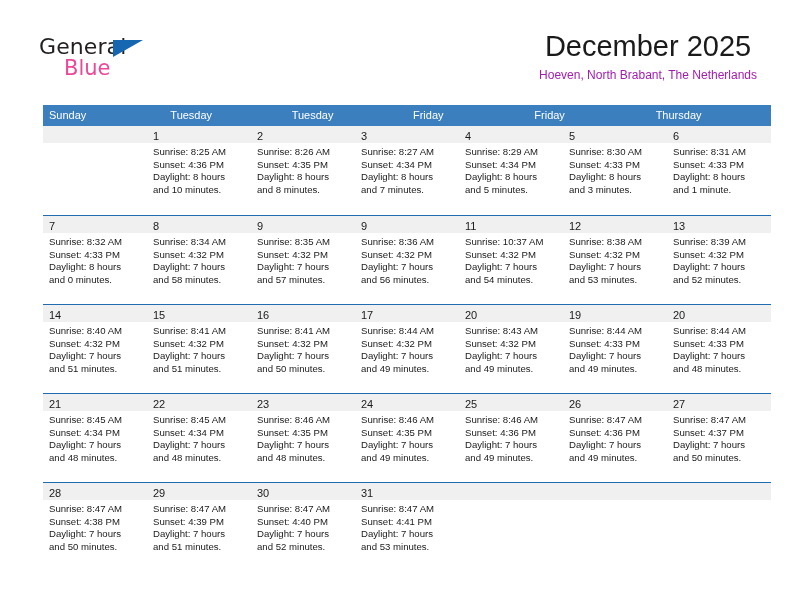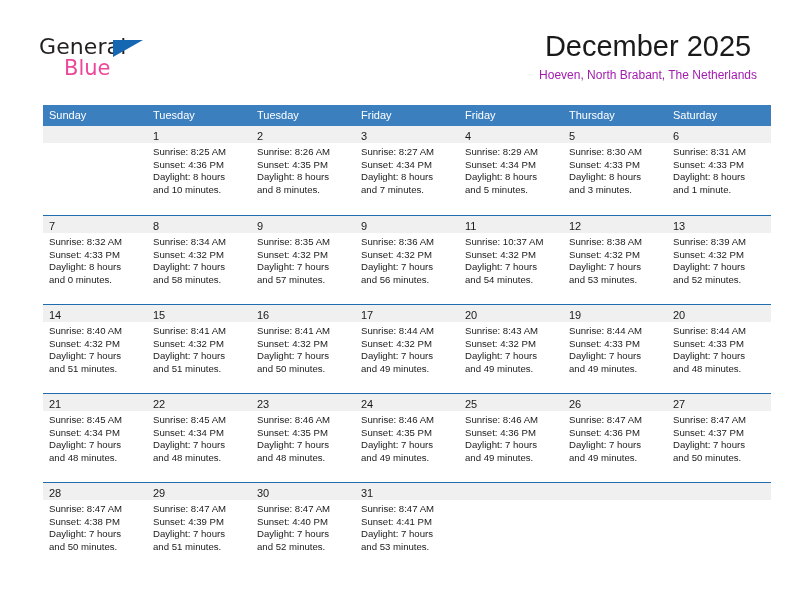--- a/index.html
+++ b/index.html
@@ -168,21 +168,20 @@
   </div>
 
   <div class="calendar">
     <div class="weekday-row" id="weekday-row">
         <div class="weekday">Sunday</div>
         <div class="weekday">Tuesday</div>
         <div class="weekday">Tuesday</div>
         <div class="weekday">Friday</div>
         <div class="weekday">Friday</div>
         <div class="weekday">Thursday</div>
-        <div class="weekday">Saturday</div>
       </div>
     <div id="weeks-container">
         <div class="week">
           <div class="daycell empty">
             <div class="daynum-band"><span class="daynum"></span></div>
             <div class="daybody"></div>
           </div>
           <div class="daycell">
             <div class="daynum-band"><span class="daynum">1</span></div>
             <div class="daybody">

